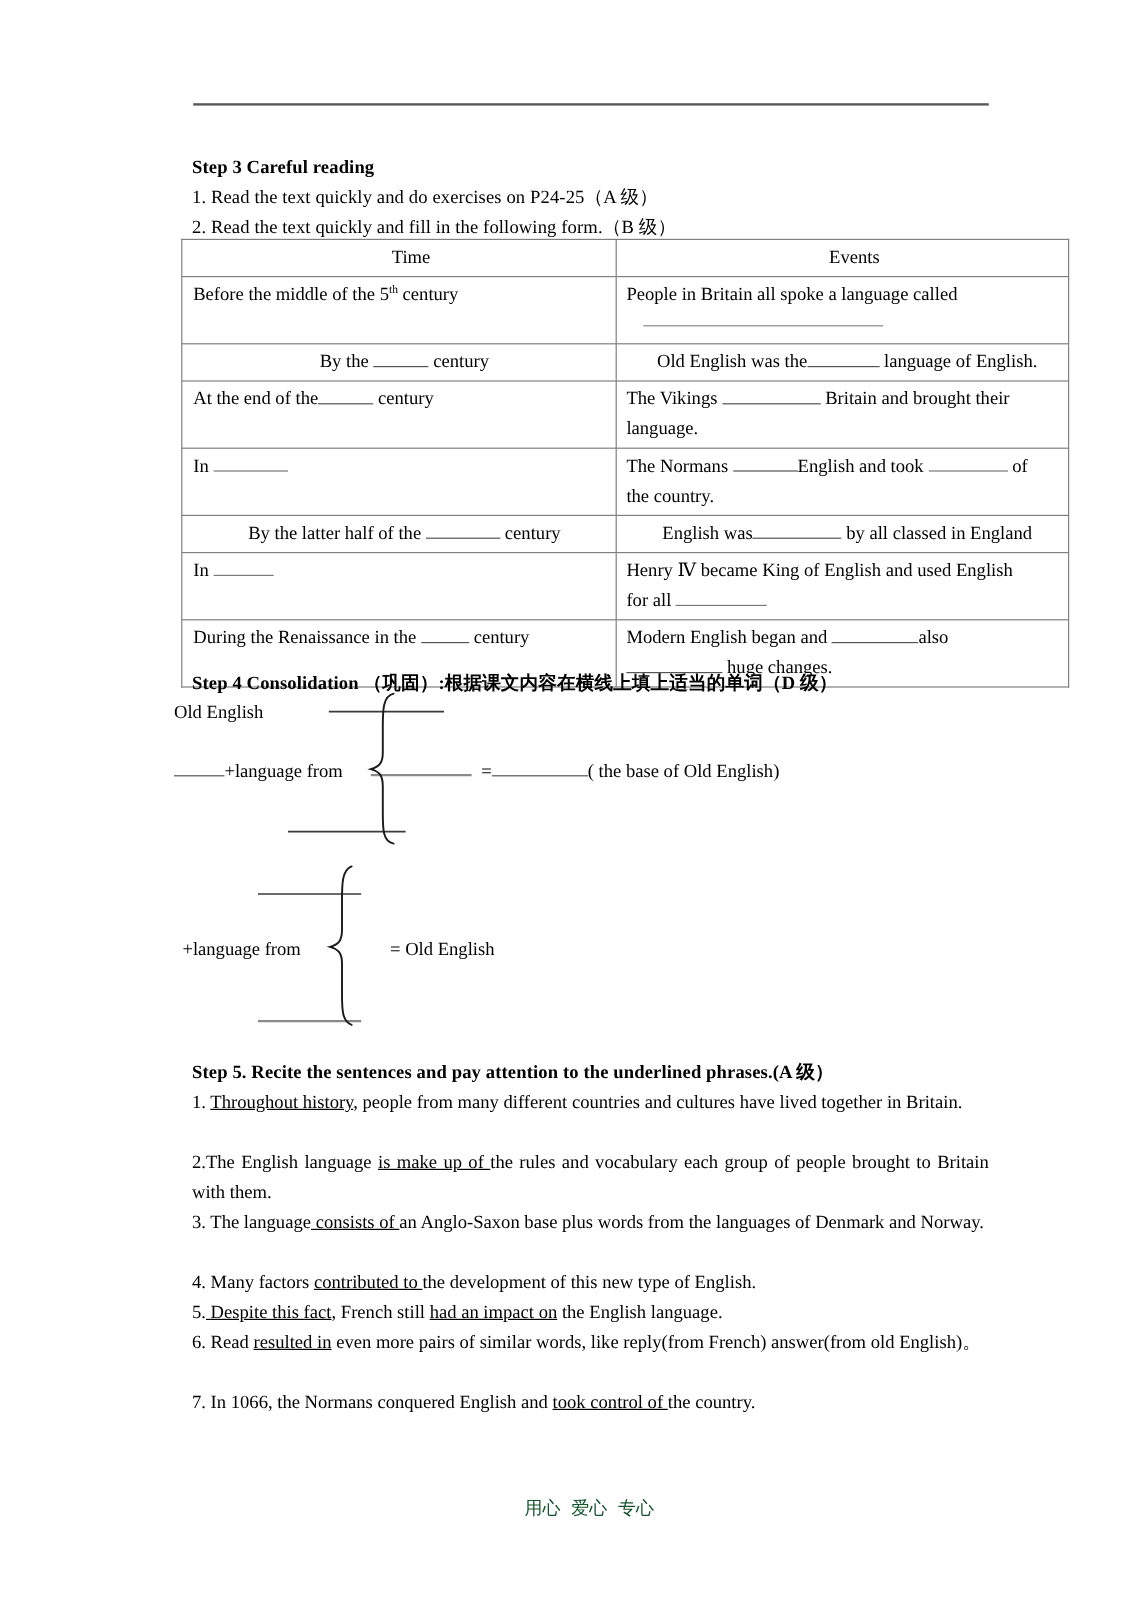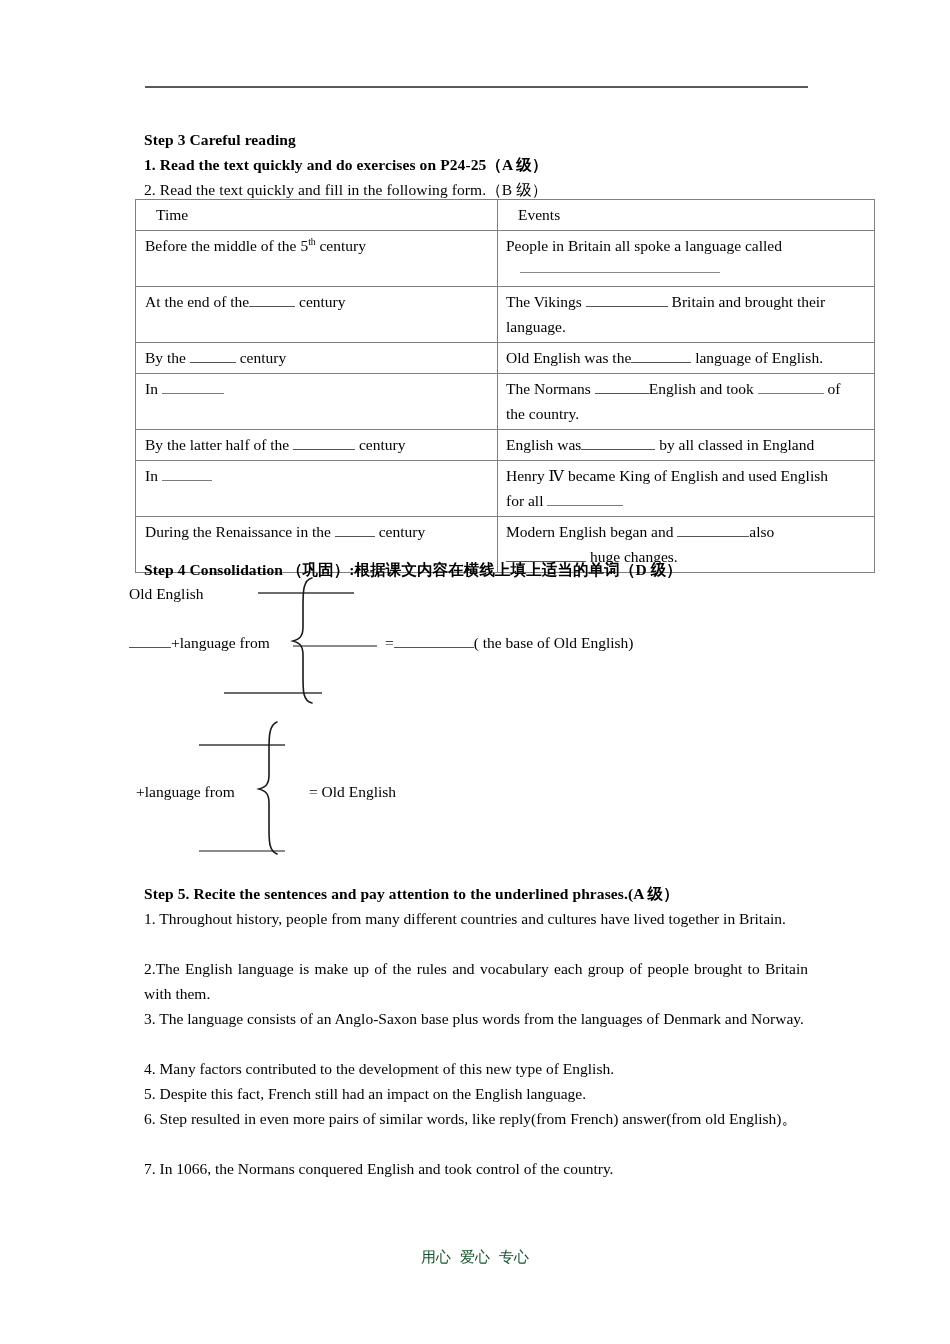--- a/index.html
+++ b/index.html
@@ -10,21 +10,21 @@
   body {
     width: 950px;
     height: 1344px;
     position: relative;
     font-family: "Liberation Serif", "DejaVu Serif", serif;
     color: #000000;
     overflow: hidden;
   }
   .page {
     position: absolute;
-    left: 0; top: 0;
+    left: 16px; top: 0;
     width: 896px;
     height: 1344px;
   }
 
   
   .top-rule {
     position: absolute;
     left: 145px;
     top: 86px;
     width: 663px;
@@ -35,21 +35,21 @@
   
   .blk {
     position: absolute;
     font-size: 15.5px;
     line-height: 25px;
     letter-spacing: 0.1px;
   }
   .bold { font-weight: bold; }
 
   .heading3 { left: 144px; top: 127px; }
-  .line-a   { left: 144px; top: 152px; font-weight: bold; }
+  .line-a   { left: 144px; top: 152px; }
   .line-b   { left: 144px; top: 177px; }
 
   
   .tbl {
     position: absolute;
     left: 135px;
     top: 199px;
     width: 697px;
     border-collapse: collapse;
     table-layout: fixed;
@@ -61,23 +61,23 @@
     line-height: 25px;
     padding: 2px 0 3px 0;
     overflow: visible;
     white-space: nowrap;
   }
   .tbl td.c1 { width: 341px; padding-left: 9px; }
   .tbl td.c2 { width: 356px; padding-left: 8px; }
   .hdr-pad { padding-left: 20px !important; }
   .r-tall  { height: 46px; }
   .r-mid   { height: 46px; }
-  .r-one   { height: 23px; }
-
-  .ul { }
+  .r-one   { height: 23px; text-align: center; }
+
+  .ul { text-decoration: underline; }
   sup { font-size: 0.62em; vertical-align: super; line-height: 0; }
 
   
   .bl {
     display: inline-block;
     border-bottom: 1px solid #555;
     vertical-align: baseline;
     height: 0.92em;
   }
   .bl-gray {
@@ -162,35 +162,35 @@
         <td class="c1 r-tall">
           <span>Before the middle of the 5</span><sup>th</sup><span> century</span>
         </td>
         <td class="c2 r-tall">
           <span>People in Britain all spoke a language called</span><br>
           <span class="indent-blank"></span>
         </td>
       </tr>
 
       <tr>
+        <td class="c1 r-one">
+          <span>By the </span><span class="bl" style="width:46px"></span><span> century</span>
+        </td>
+        <td class="c2 r-one">
+          <span>Old English was the</span><span class="bl" style="width:60px"></span><span> language of English.</span>
+        </td>
+      </tr>
+
+      <tr>
         <td class="c1 r-mid">
           <span>At the end of the</span><span class="bl" style="width:46px"></span><span> century</span>
         </td>
         <td class="c2 r-mid">
           <span>The Vikings </span><span class="bl" style="width:82px"></span><span> Britain and brought their</span><br>
           <span>language.</span>
-        </td>
-      </tr>
-
-      <tr>
-        <td class="c1 r-one">
-          <span>By the </span><span class="bl" style="width:46px"></span><span> century</span>
-        </td>
-        <td class="c2 r-one">
-          <span>Old English was the</span><span class="bl" style="width:60px"></span><span> language of English.</span>
         </td>
       </tr>
 
       <tr>
         <td class="c1 r-mid">
           <span>In </span><span class="bl-gray" style="width:62px"></span>
         </td>
         <td class="c2 r-mid">
           <span>The Normans </span><span class="bl" style="width:54px"></span><span>English and took </span><span class="bl-gray" style="width:66px"></span><span> of</span><br>
           <span>the country.</span>
@@ -269,18 +269,18 @@
     </g>
   </svg>
 
   <div class="blk bold heading5">Step 5. Recite the sentences and pay attention to the underlined phrases.(A 级）</div>
 
   <div class="sent s1"><span>1. </span><span class="ul">Throughout history</span><span>, people from many different countries and cultures have lived together in Britain.</span></div>
   <div class="sent s2"><span>2.</span><span>The English language </span><span class="ul">is make up of </span><span>the rules and vocabulary each group of people brought to Britain with them.</span></div>
   <div class="sent s3"><span>3. </span><span>The language</span><span class="ul"> consists of </span><span>an Anglo-Saxon base plus words from the languages of Denmark and Norway.</span></div>
   <div class="sent s4 nojust"><span>4. </span><span>Many factors </span><span class="ul">contributed to </span><span>the development of this new type of English.</span></div>
   <div class="sent s5 nojust"><span>5.</span><span class="ul"> Despite this fact</span><span>, French still </span><span class="ul">had an impact on</span><span> the English language.</span></div>
-  <div class="sent s6"><span>6. </span><span>Step </span><span class="ul">resulted in</span><span> even more pairs of similar words, like reply(from French) answer(from old English)。</span></div>
+  <div class="sent s6"><span>6. </span><span>Read </span><span class="ul">resulted in</span><span> even more pairs of similar words, like reply(from French) answer(from old English)。</span></div>
   <div class="sent s7 nojust"><span>7. </span><span>In 1066, the Normans conquered English and </span><span class="ul">took control of </span><span>the country.</span></div>
 
   <div class="footer">用心  爱心  专心</div>
 
 </div>
 
 </body></html>

